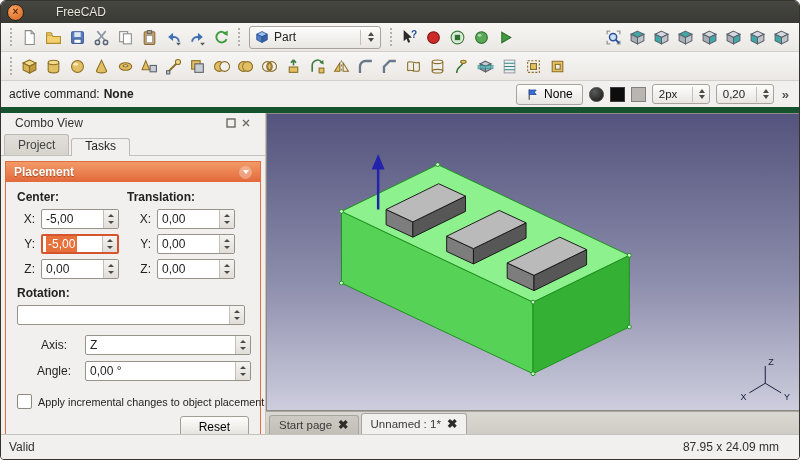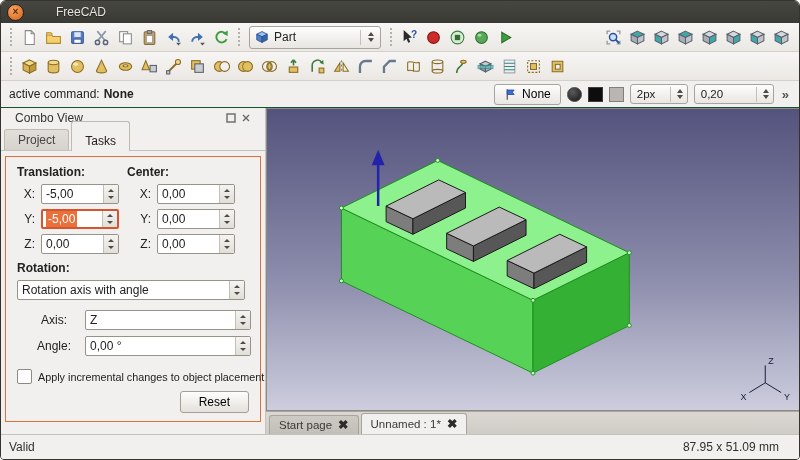--- a/index.html
+++ b/index.html
@@ -20,45 +20,45 @@
   .gslot{display:flex;}
   .view-group{margin-left:auto;margin-right:2px;}
 
   .wb-combo{height:21px;min-width:122px;background:linear-gradient(#fdfdfc,#e9e6e2);border:1px solid #a8a49d;border-radius:3px;display:flex;align-items:center;gap:5px;padding:0 3px 0 5px;margin:0 4px;}
   .wb-combo svg{width:14px;height:14px;}
   .combo-steppers{margin-left:auto;width:13px;height:15px;display:flex;flex-direction:column;align-items:center;justify-content:space-evenly;border-left:1px solid #c4c0b9;padding-left:3px;}
   .tri-up{width:0;height:0;border-left:3.5px solid transparent;border-right:3.5px solid transparent;border-bottom:4.5px solid #4e4b46;}
   .tri-down{width:0;height:0;border-left:3.5px solid transparent;border-right:3.5px solid transparent;border-top:4.5px solid #4e4b46;}
 
   
-  .cmdbar{height:26px;flex:0 0 26px;display:flex;align-items:center;background:#f1f0ee;border-bottom:1px solid #14532d;padding:0 8px;}
+  .cmdbar{height:26px;flex:0 0 26px;display:flex;align-items:center;background:#f1f0ee;border-bottom:6px solid #14532d;padding:0 8px;}
   .cmd-left{display:flex;gap:4px;align-items:center;}
   .cmd-right{margin-left:auto;display:flex;align-items:center;gap:6px;}
   .none-btn{height:21px;border:1px solid #a8a49d;border-radius:3px;background:linear-gradient(#fdfdfc,#e9e6e2);display:flex;align-items:center;gap:5px;padding:0 9px;font-size:12px;}
   .none-btn svg{width:13px;height:13px;}
   .swatch{width:15px;height:15px;display:inline-block;box-sizing:border-box;}
   .swatch.round{border-radius:50%;background:radial-gradient(circle at 35% 30%,#5a5a5a,#151515);border:1px solid #444;}
   .swatch.black{background:#0d0d0d;border:1px solid #3c3c3c;}
   .swatch.gray{background:#b9b6b1;border:1px solid #82807b;}
   .mini-combo,.mini-spin{height:20px;border:1px solid #a8a49d;border-radius:3px;background:linear-gradient(#fdfdfc,#e9e6e2);display:flex;align-items:center;padding-left:6px;font-size:11.5px;box-sizing:border-box;}
   .mini-combo{width:58px;}
-  .mini-spin{width:80px;}
+  .mini-spin{width:58px;}
   .overflow-btn{color:#55524d;font-weight:bold;font-size:13px;padding:0 2px;}
 
   
   .main{flex:1;display:flex;min-height:0;}
 
   
   .combo-view{width:264px;flex:0 0 264px;background:#f1f0ee;border-right:1px solid #c6c3be;display:flex;flex-direction:column;}
   .cv-header{height:20px;flex:0 0 20px;display:flex;align-items:center;padding:0 14px;color:#33312e;font-size:12px;}
   .cv-hicons{margin-left:auto;display:flex;gap:5px;align-items:center;}
   .cv-hicons svg{width:10px;height:10px;display:block;}
   .cv-tabs{height:22px;flex:0 0 22px;display:flex;align-items:flex-end;padding:0 3px;border-bottom:1px solid #c6c3be;}
   .cv-tab{padding:3px 13px 3px;border:1px solid #bdb9b3;border-bottom:none;border-radius:3px 3px 0 0;background:linear-gradient(#e2dfda,#d6d2cc);margin-right:2px;font-size:12px;color:#444;position:relative;text-align:center;}
-  .cv-tab.active{background:#f1f0ee;color:#222;top:1px;padding-top:12px;}
+  .cv-tab.active{background:#f1f0ee;color:#222;top:1px;padding-top:0;}
 
   
   .task-panel{margin:5px 4px 0 4px;border:1px solid #de6f3a;background:#f1f0ee;}
   .tp-header{height:20px;background:linear-gradient(#f29a68,#e3693a);color:#fff;font-weight:bold;display:flex;align-items:center;padding:0 8px;font-size:12px;text-shadow:0 1px 1px #a34a1e;}
   .tp-collapse{margin-left:auto;width:13px;height:13px;border-radius:50%;background:rgba(255,255,255,.3);display:flex;align-items:center;justify-content:center;}
   .tp-collapse .tri-down{border-top-color:#fff;}
   .tp-body{padding:8px 9px 8px 9px;}
   .plabels{display:grid;grid-template-columns:110px auto;font-weight:bold;margin:0 0 5px 2px;font-size:12px;}
   .prow{display:grid;grid-template-columns:22px 78px 30px 78px;column-gap:4px;align-items:center;margin-bottom:5px;}
   .plbl{text-align:right;padding-right:2px;}
@@ -560,24 +560,30 @@
             </svg>
         </span>
       </div>
       <div class="cv-tabs">
 
       <div class="cv-tab"><span>Project</span></div>
           <div class="cv-tab active"><span>Tasks</span></div>
         </div>
 
       <div class="task-panel">
+        <div class="tp-header">
+          <span>Placement</span>
+          <span class="tp-collapse">
+              <span class="tri-down"></span>
+            </span>
+        </div>
         <div class="tp-body">
           <div class="plabels">
+            <span>Center:</span>
             <span>Translation:</span>
-            <span>Center:</span>
           </div>
           <div>
 
           <div class="prow">
                 <span class="plbl">X:</span>
                 <div class="spin">
                   <span class="sval">-5,00</span>
                   <span class="steppers">
                     <span class="tri-up"></span>
                     <span class="tri-down"></span>
@@ -624,21 +630,20 @@
                   <span class="sval">0,00</span>
                   <span class="steppers">
                     <span class="tri-up"></span>
                     <span class="tri-down"></span>
                   </span>
                 </div>
               </div>
             </div>
           <span class="rot-label">Rotation:</span>
           <div class="combo wide">
-            <span>Rotation axis with angle</span>
             <span class="steppers">
                 <span class="tri-up"></span>
                 <span class="tri-down"></span>
               </span>
           </div>
           <div class="arow">
             <span class="albl">Axis:</span>
             <div class="combo">
               <span>Z</span>
               <span class="steppers">
@@ -732,16 +737,16 @@
 
             <span>Unnamed : 1*</span>
             <span class="vclose">✖</span>
           </div>
         </div>
     </div>
   </div>
 
   <div class="statusbar">
     <span>Valid</span>
-    <span class="sb-right">87.95 x 51.09 mm</span>
+    <span class="sb-right">87.95 x 24.09 mm</span>
   </div>
 
 </div>
 
 </body></html>

